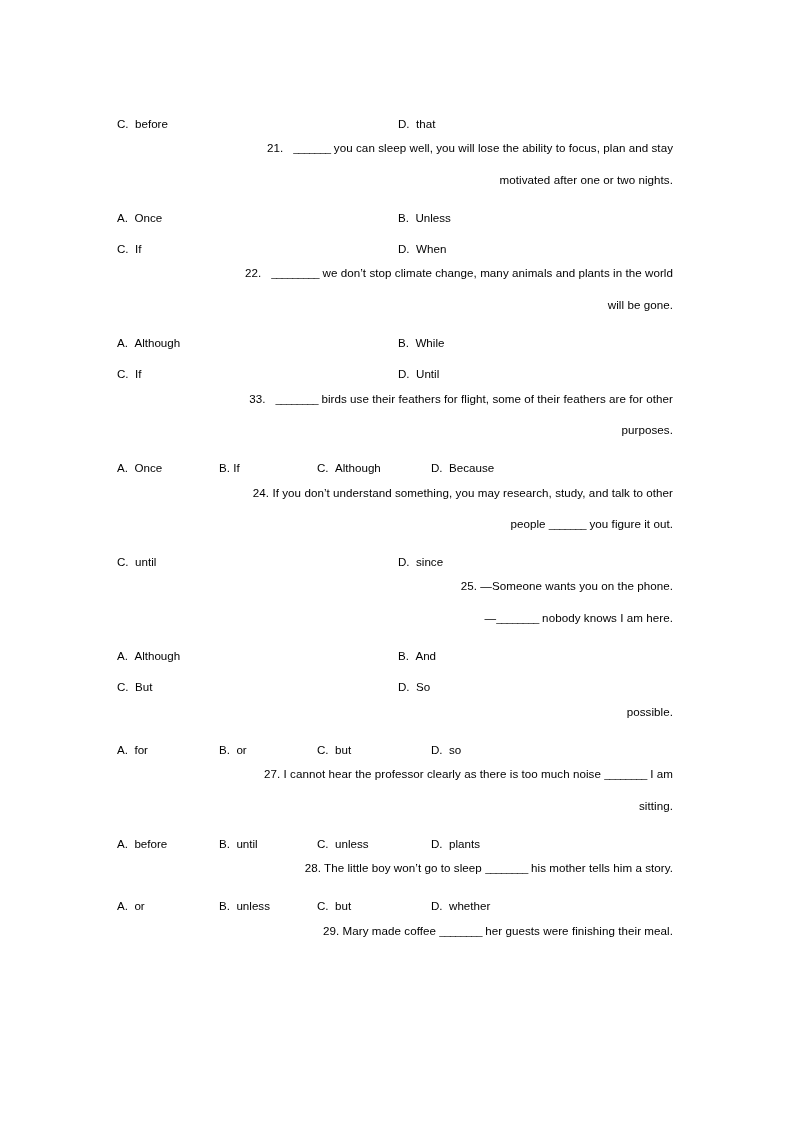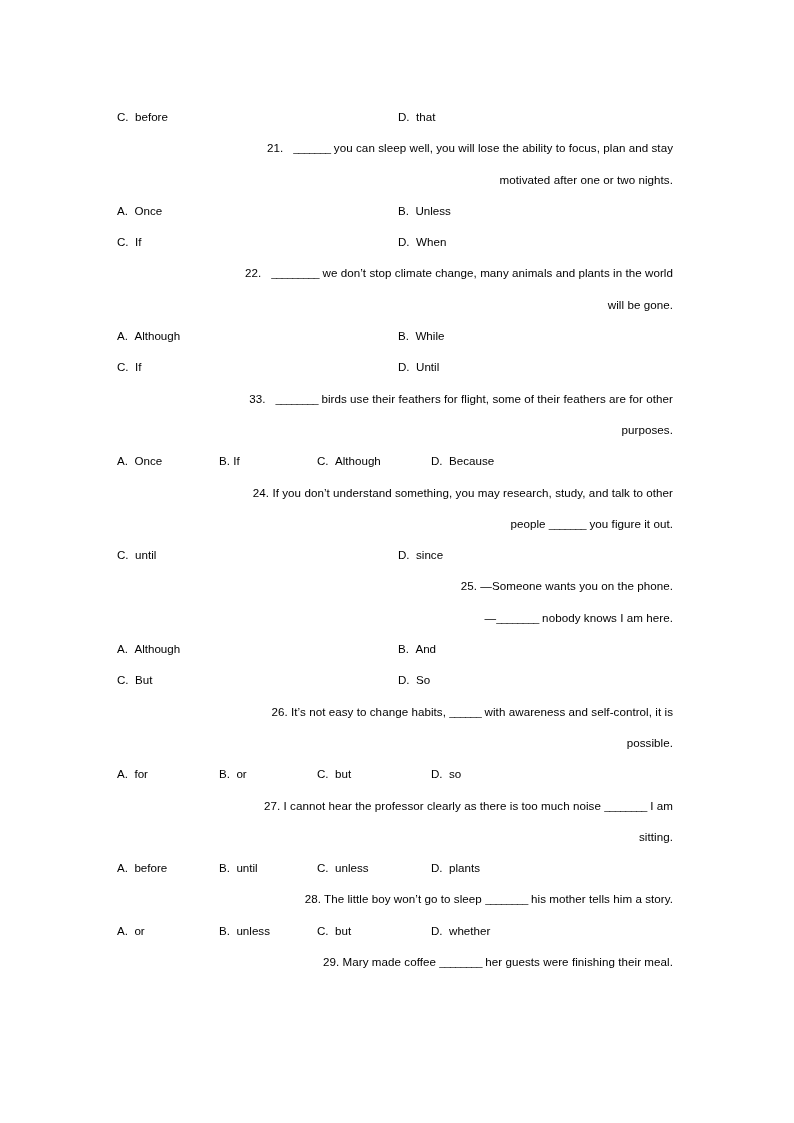--- a/index.html
+++ b/index.html
@@ -45,21 +45,21 @@
   }
   
   .opts {
     position: relative;
     height: 31.3px;
     line-height: 31.3px;
     font-size: 11.6px;
   }
   .opts .opt {
     position: absolute;
-    top: 0;
+    top: 7px;
     white-space: nowrap;
   }
   
   .opts.cols2 .c0 { left: 0px; }
   .opts.cols2 .c1 { left: 281px; }
   
   .opts.cols4 .c0 { left: 0px; }
   .opts.cols4 .c1 { left: 102px; }
   .opts.cols4 .c2 { left: 200px; }
   .opts.cols4 .c3 { left: 314px; }
@@ -130,21 +130,20 @@
     <div class="line"><span class="q-text">—</span><span class="blank">________</span><span class="q-text"> nobody knows I am here.</span></div>
     <div class="opts cols2">
       <span class="opt c0"><span class="opt-letter">A.</span>&nbsp;&nbsp;<span class="opt-label">Although</span></span>
       <span class="opt c1"><span class="opt-letter">B.</span>&nbsp;&nbsp;<span class="opt-label">And</span></span>
     </div>
     <div class="opts cols2">
       <span class="opt c0"><span class="opt-letter">C.</span>&nbsp;&nbsp;<span class="opt-label">But</span></span>
       <span class="opt c1"><span class="opt-letter">D.</span>&nbsp;&nbsp;<span class="opt-label">So</span></span>
     </div>
 
-    <div class="line"><span class="qnum">26.</span><span class="q-text">  It’s not easy to change habits, </span><span class="blank">______</span><span class="q-text"> with awareness and self-control, it is</span></div>
     <div class="line"><span class="q-text">possible.</span></div>
     <div class="opts cols4">
       <span class="opt c0"><span class="opt-letter">A.</span>&nbsp;&nbsp;<span class="opt-label">for</span></span>
       <span class="opt c1"><span class="opt-letter">B.</span>&nbsp;&nbsp;<span class="opt-label">or</span></span>
       <span class="opt c2"><span class="opt-letter">C.</span>&nbsp;&nbsp;<span class="opt-label">but</span></span>
       <span class="opt c3"><span class="opt-letter">D.</span>&nbsp;&nbsp;<span class="opt-label">so</span></span>
     </div>
 
     <div class="line"><span class="qnum">27.</span><span class="q-text">  I cannot hear the professor  clearly as there is too much noise </span><span class="blank">________</span><span class="q-text"> I am</span></div>
     <div class="line"><span class="q-text">sitting.</span></div>

